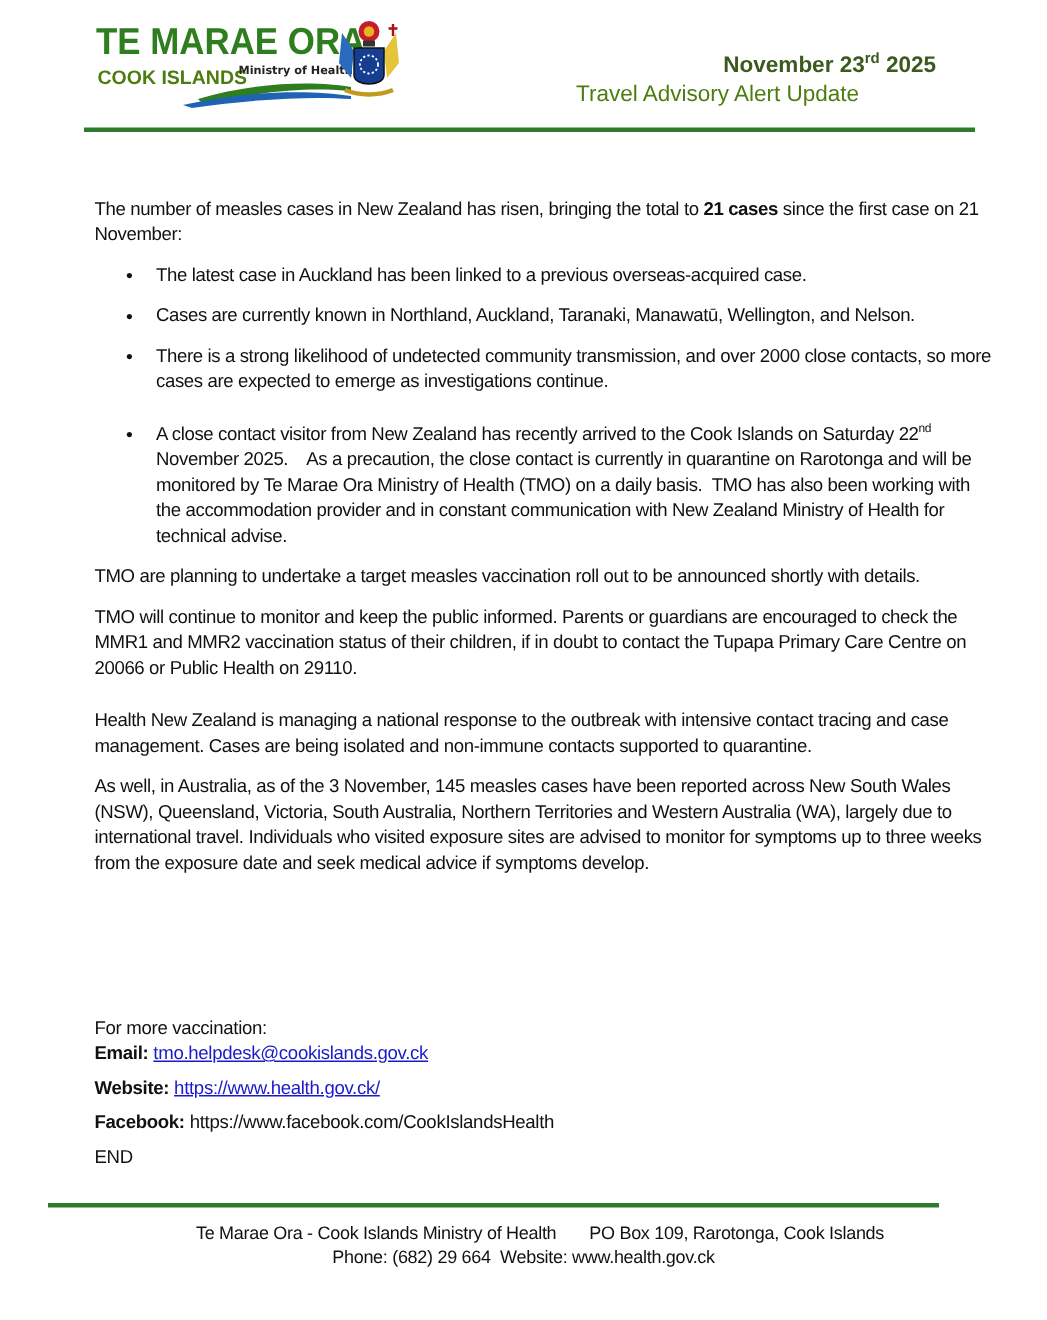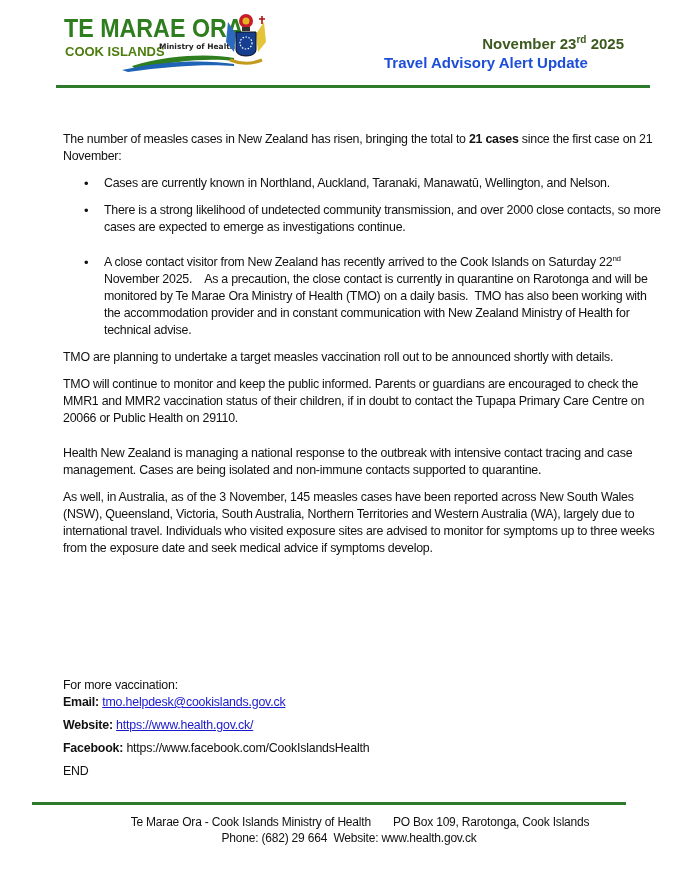--- a/index.html
+++ b/index.html
@@ -12,21 +12,21 @@
                 transform: scaleX(0.93); transform-origin: left top; white-space: nowrap; }
   .logo-sub { position: absolute; left: 3px; top: 32px; font-weight: bold; font-size: 13px; color: #4d7c0f;
               white-space: nowrap; }
   .logo-ministry { position: absolute; left: 97px; top: 30px; font-weight: bold; font-size: 7.5px; color: #222;
                    font-family: "DejaVu Sans", sans-serif; white-space: nowrap; }
   .logo-swoosh { position: absolute; left: 0; top: 36px; width: 175px; height: 26px; }
   .logo-crest { position: absolute; left: 160px; top: 0px; width: 48px; height: 56px; }
 
   .date-line { position: absolute; right: 74px; top: 34px; font-weight: bold; font-size: 15px; color: #3c5a1e; white-space: nowrap; }
   .date-line sup { font-size: 10px; text-align: center; }
-  .advisory-title { position: absolute; left: 384px; top: 54px; font-weight: bold; font-size: 15px; color: #1d4ed8; white-space: nowrap; }
+  .advisory-title { position: absolute; left: 384px; top: 54px; font-weight: normal; font-size: 15px; color: #4d7c0f; white-space: nowrap; }
 
   .rule-top { position: absolute; left: 56px; top: 85px; width: 594px; height: 3px; background: #2c7a2a; }
   .rule-bottom { position: absolute; left: 32px; top: 802px; width: 594px; height: 3px; background: #2c7a2a; }
 
   .content { position: absolute; left: 63px; top: 131px; width: 600px;
              font-family: "Liberation Sans", sans-serif; font-size: 12.4px; line-height: 17px; color: #111;
              letter-spacing: -0.25px; }
   .content p { margin: 0; }
   .p-intro { margin-bottom: 10px !important; }
   ul.bullets { margin: 0; padding: 0; list-style: none; }
@@ -80,20 +80,21 @@
   <span>2025</span>
 </div>
 <div class="advisory-title">Travel Advisory Alert Update</div>
 
 <div class="rule-top"></div>
 
 <div class="content">
   <p class="p-intro"><span>The number of measles cases in New Zealand has risen, bringing the total to </span><b>21 cases</b><span> since the first case on 21 November:</span></p>
 
   <ul class="bullets">
+    <li><span>The latest case in Auckland has been linked to a previous overseas-acquired case.</span></li>
     <li><span>Cases are currently known in Northland, Auckland, Taranaki, Manawatū, Wellington, and Nelson.</span></li>
     <li><span>There is a strong likelihood of undetected community transmission, and over 2000 close contacts, so more cases are expected to emerge as investigations continue.</span></li>
     <li class="gap-before"><span>A close contact visitor from New Zealand has recently arrived to the Cook Islands on Saturday 22</span><sup class="ord">nd</sup><span style="white-space:pre-wrap"> November 2025.    As a precaution, the close contact is currently in quarantine on Rarotonga and will be monitored by Te Marae Ora Ministry of Health (TMO) on a daily basis.  TMO has also been working with the accommodation provider and in constant communication with New Zealand Ministry of Health for technical advise.</span></li>
   </ul>
 
   <p class="para">TMO are planning to undertake a target measles vaccination roll out to be announced shortly with details.</p>
   <p class="para-gap">TMO will continue to monitor and keep the public informed. Parents or guardians are encouraged to check the MMR1 and MMR2 vaccination status of their children, if in doubt to contact the Tupapa Primary Care Centre on 20066 or Public Health on 29110.</p>
   <p class="para">Health New Zealand is managing a national response to the outbreak with intensive contact tracing and case management. Cases are being isolated and non-immune contacts supported to quarantine.</p>
   <p class="para">As well, in Australia, as of the 3 November, 145 measles cases have been reported across New South Wales (NSW), Queensland, Victoria, South Australia, Northern Territories and Western Australia (WA), largely due to international travel. Individuals who visited exposure sites are advised to monitor for symptoms up to three weeks from the exposure date and seek medical advice if symptoms develop.</p>
 </div>

